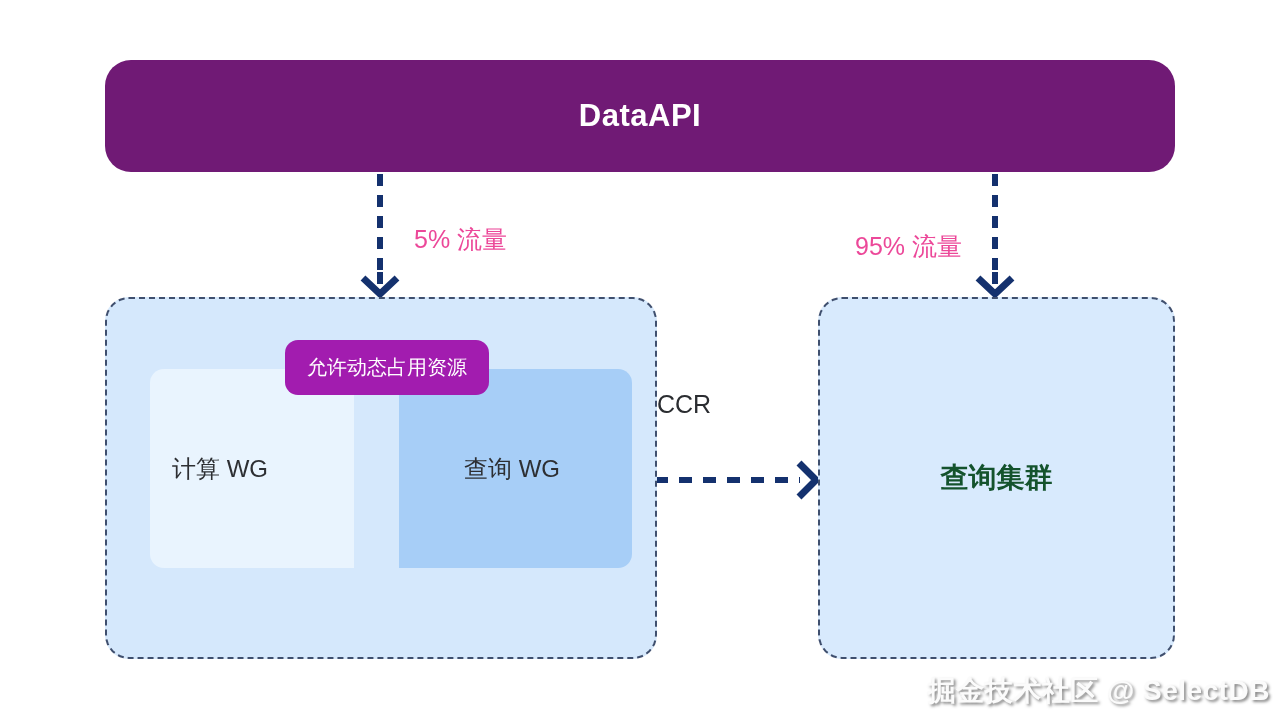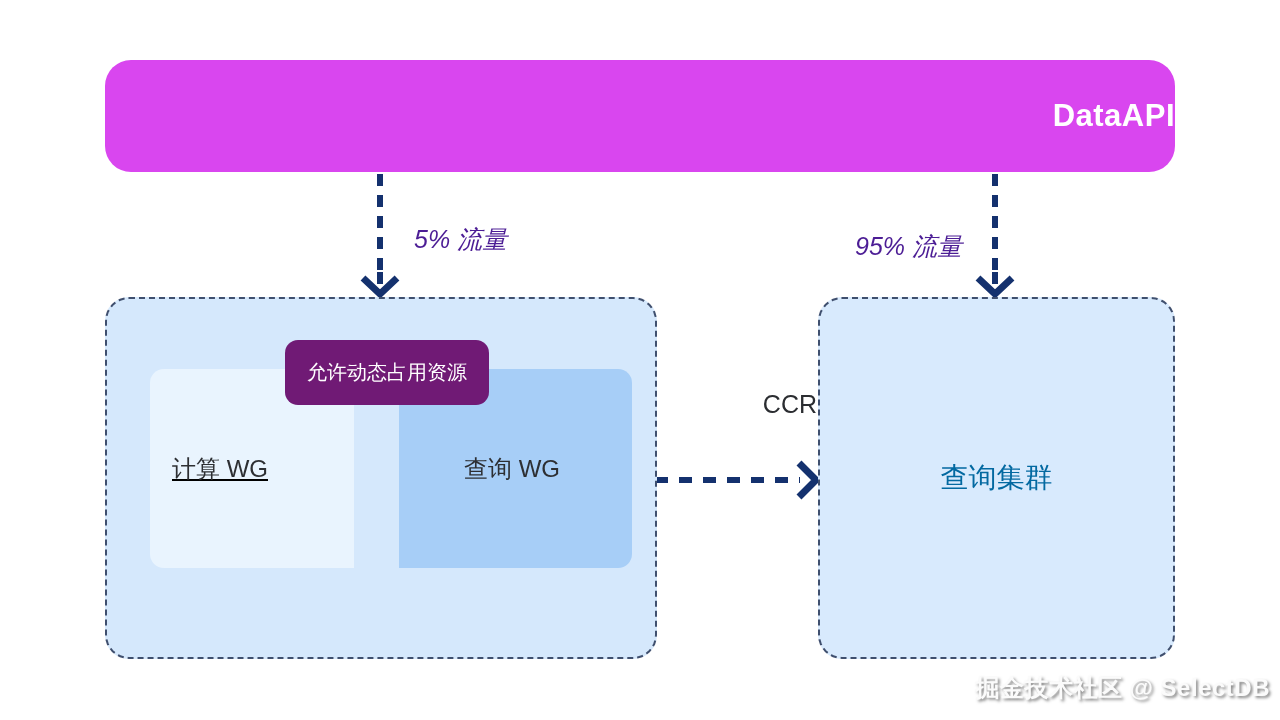--- a/index.html
+++ b/index.html
@@ -7,92 +7,92 @@
   body { font-family: "Liberation Sans", "DejaVu Sans", sans-serif; position: relative; }
 
   .canvas {
     position: absolute; left: 0; top: 0; width: 1280px; height: 720px;
     background: #ffffff;
   }
 
   
   .header-bar {
     position: absolute; left: 105px; top: 60px; width: 1070px; height: 112px;
-    background: #d946ef; border-radius: 26px;
-    display: flex; align-items: center; justify-content: flex-end;
+    background: #701a75; border-radius: 26px;
+    display: flex; align-items: center; justify-content: center;
   }
   .header-title {
     color: #ffffff; font-size: 31px; font-weight: 700; letter-spacing: 0.5px;
   }
 
   
   svg.arrow-layer {
     position: absolute; left: 0; top: 0; width: 1280px; height: 720px;
     pointer-events: none;
   }
 
   
   .traffic-label {
-    position: absolute; font-size: 25px; color: #4c1d95; white-space: nowrap; font-style: italic;
+    position: absolute; font-size: 25px; color: #ec4899; white-space: nowrap;
   }
   .traffic-label.left { left: 414px; top: 223px; }
   .traffic-label.right { left: 855px; top: 223px; margin-top: 7px; }
 
   
   .cluster-box {
     position: absolute; top: 297px; height: 362px;
     background: #d5e8fc; border: 2px dashed #3f4f6e; border-radius: 24px;
   }
   .cluster-box.compute { left: 105px; width: 552px; }
   .cluster-box.query   { left: 818px; width: 357px; background: #d8eafd;
     display: flex; align-items: center; justify-content: center; }
 
   .cluster-title {
-    font-size: 28px; font-weight: 400; color: #0369a1;
+    font-size: 28px; font-weight: 700; color: #14532d;
   }
 
   
   .wg-box {
     position: absolute; top: 70px; height: 199px;
   }
   .wg-box.compute-wg {
     left: 43px; width: 204px; background: #e9f4fe;
     border-radius: 14px 0 0 14px;
-    display: flex; align-items: center; justify-content: center; text-decoration: underline;
+    display: flex; align-items: center; justify-content: center;
   }
   .wg-box.query-wg {
     left: 275px; width: 233px; background: #a7cef7;
     border-radius: 0 14px 14px 0;
     display: flex; align-items: center; justify-content: flex-start;
     padding-left: 65px;
     margin-left: 17px;
   }
   .wg-label { font-size: 24px; color: #2d2f33; white-space: nowrap; }
   .wg-box.compute-wg .wg-label { position: relative; left: -32px; }
 
   
   .badge {
     position: absolute; left: 178px; top: 41px; 
-    height: 65px; padding: 0 22px;
-    background: #701a75; border-radius: 13px;
+    height: 55px; padding: 0 22px;
+    background: #a21caf; border-radius: 13px;
     display: flex; align-items: center; justify-content: center;
     z-index: 3;
   }
   .badge-text { color: #ffffff; font-size: 20px; white-space: nowrap; }
 
   
   .ccr-label {
     position: absolute; left: 657px; top: 386px; width: 160px;
-    text-align: right; font-size: 25px; color: #2b2d31; line-height: 37px;
+    text-align: left; font-size: 25px; color: #2b2d31; line-height: 37px;
   }
 
   
   .watermark {
     position: absolute; right: 10px; top: 672px;
-    font-size: 24px; font-weight: 700; color: #fbfbfb;
+    font-size: 28px; font-weight: 700; color: #fbfbfb;
     text-shadow: 2px 2px 3px rgba(40,40,40,0.55), -1px -1px 1px rgba(255,255,255,0.6);
     letter-spacing: 0.5px; white-space: nowrap;
   }
 </style>
 </head>
 <body>
 
 <div class="canvas">
 
   <div class="header-bar">

